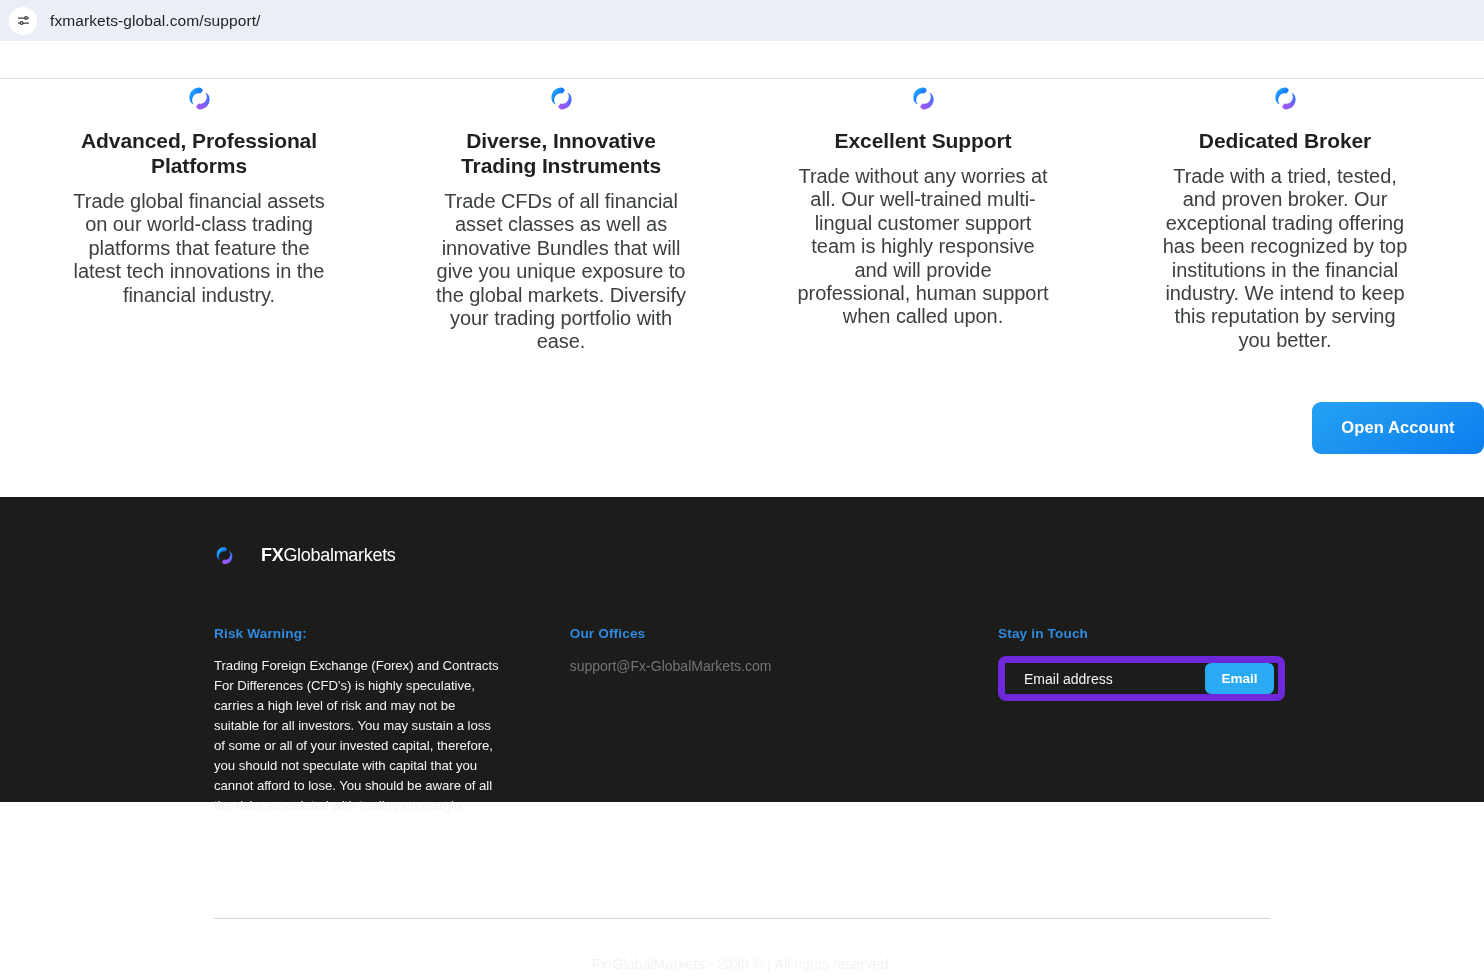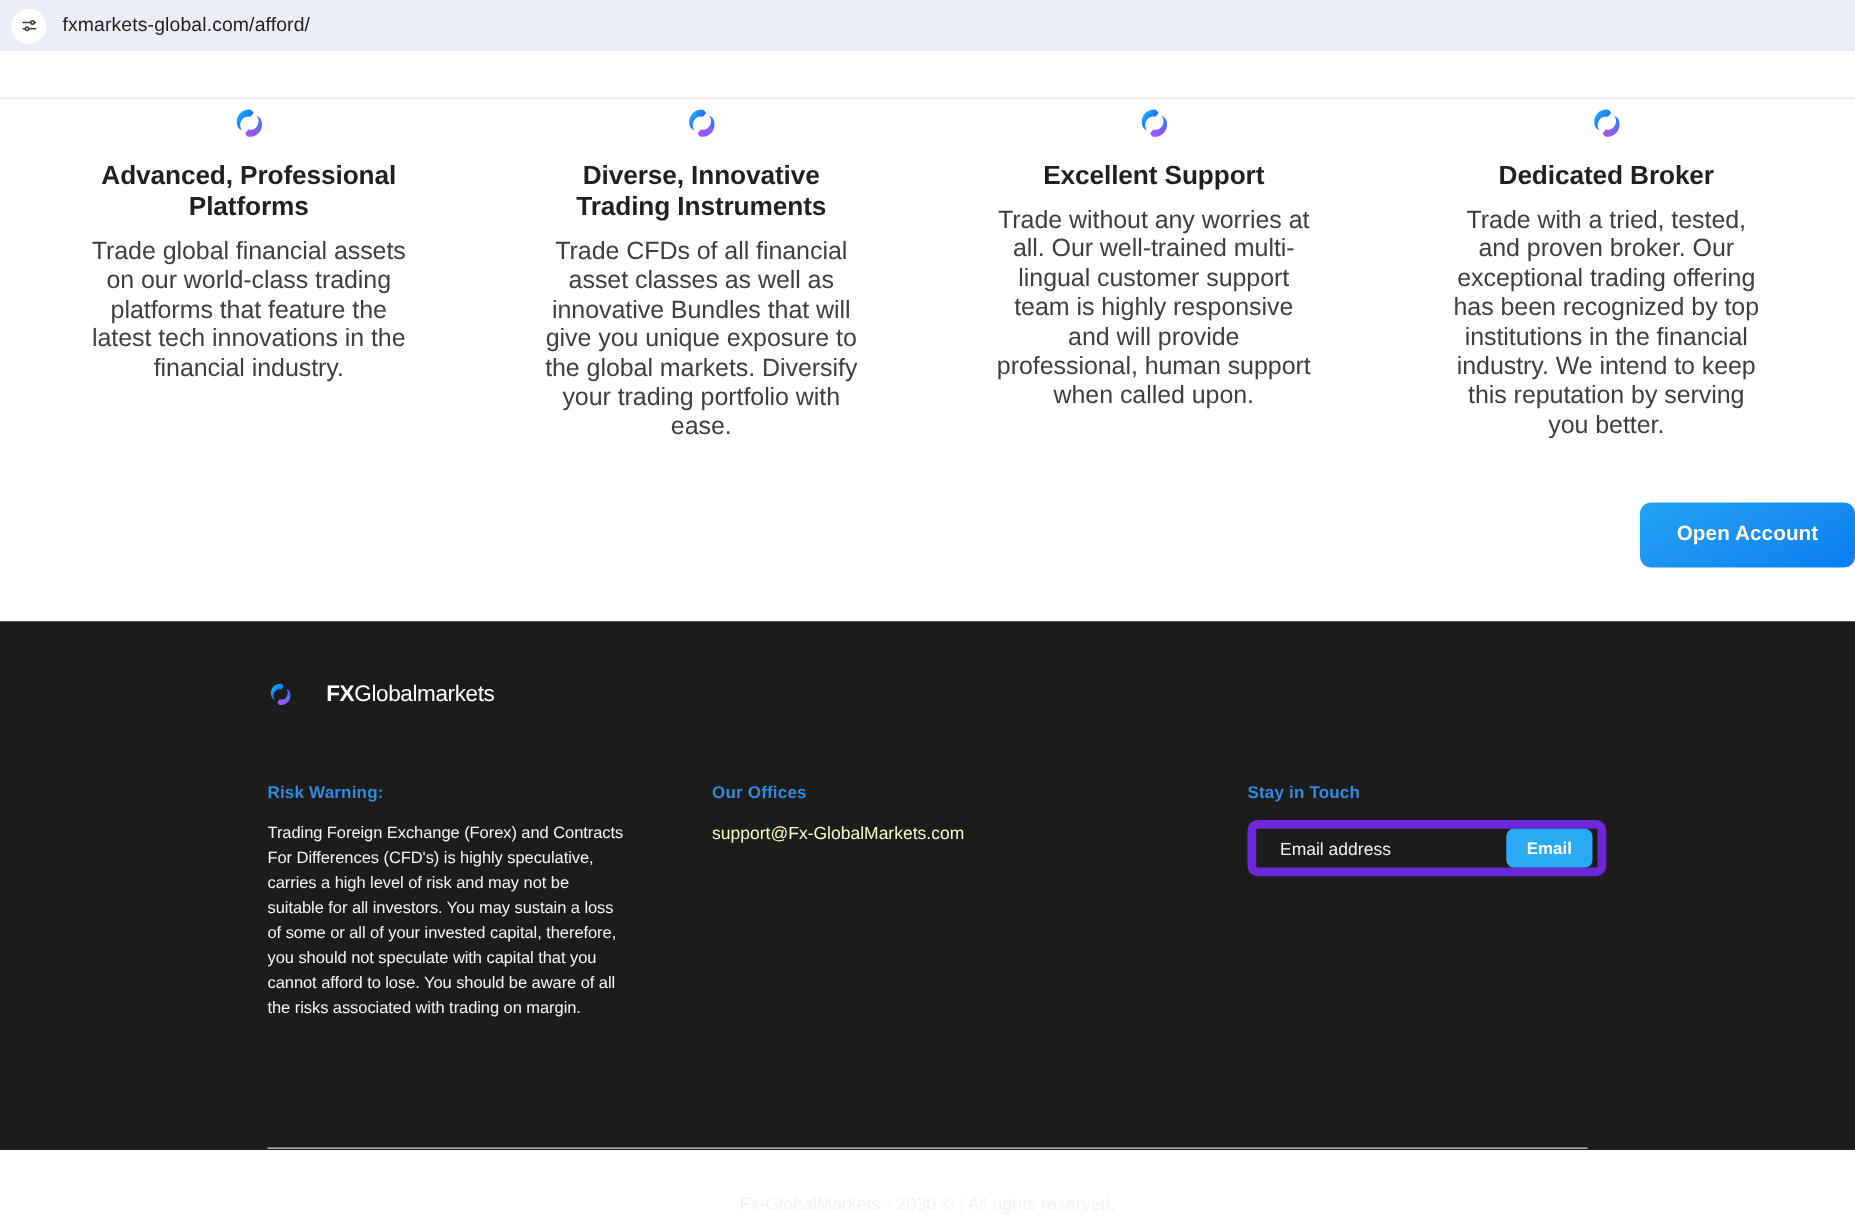--- a/index.html
+++ b/index.html
@@ -35,21 +35,21 @@
     margin-left: 13px;
     font-size: 15.5px;
     color: #1f1f1f;
     letter-spacing: 0.1px;
     font-family: "Liberation Sans", sans-serif;
   }
 
   
   .page {
     background: #ffffff;
-    height: 879px;
+    height: 761px;
     position: relative;
   }
   .top-rule {
     position: absolute;
     top: 37px;
     left: 0;
     right: 0;
     height: 1px;
     background: #e2e2e2;
   }
@@ -156,21 +156,21 @@
   }
   .risk-body {
     font-size: 13.2px;
     line-height: 20px;
     color: #f4f4f4;
     letter-spacing: -0.05px;
   }
   .offices-body {
     font-size: 14px;
     line-height: 20px;
-    color: #fef9c3;
+    color: #737373;
   }
 
   .subscribe-box {
     width: 287px;
     height: 45px;
     border: 7px solid #6d28d9;
     border-radius: 8px;
     display: flex;
     align-items: center;
     padding: 0 4px 0 19px;
@@ -226,21 +226,21 @@
   <div class="site-settings-pill">
     <svg width="15" height="15" viewBox="0 0 24 24" fill="none" stroke="#3c4043" stroke-width="2" stroke-linecap="round">
       <line x1="4" y1="8" x2="14" y2="8"></line>
       <line x1="18" y1="8" x2="20" y2="8"></line>
       <circle cx="16" cy="8" r="2.2" fill="none"></circle>
       <line x1="4" y1="16" x2="7" y2="16"></line>
       <line x1="11" y1="16" x2="20" y2="16"></line>
       <circle cx="9" cy="16" r="2.2" fill="none"></circle>
     </svg>
   </div>
-  <span class="url-text">fxmarkets-global.com/afford/</span>
+  <span class="url-text">fxmarkets-global.com/support/</span>
 </div>
 
 <div class="page">
   <div class="top-rule"></div>
 
   <div class="features">
 
     <div class="feature-col">
       <span class="feature-icon">
         <svg width="27" height="27" viewBox="0 0 32 32">

